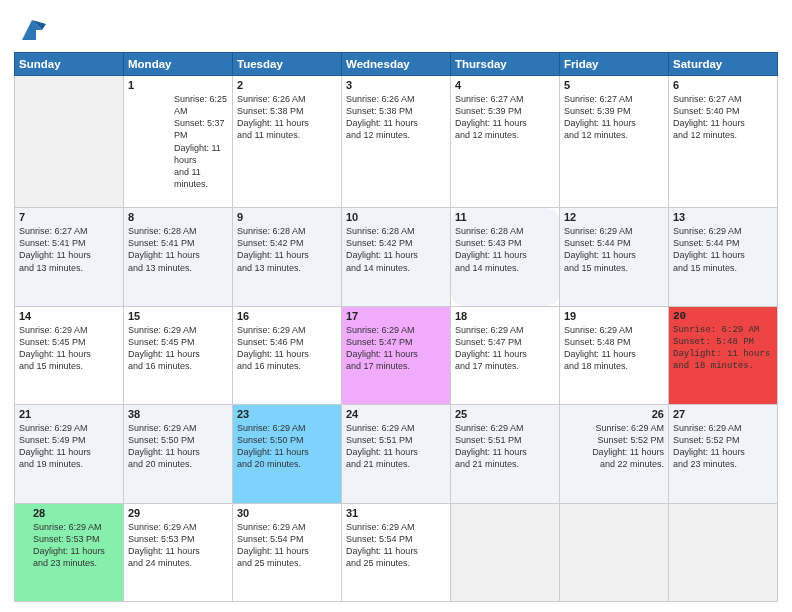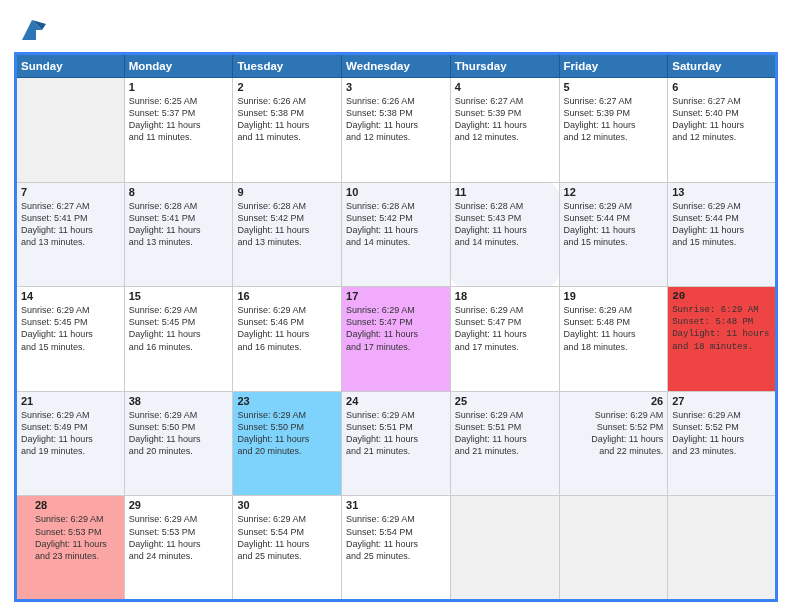--- a/index.html
+++ b/index.html
@@ -57,21 +57,21 @@
       font-weight: bold;
       color: #222;
       line-height: 1.1;
     }
     .location {
       font-size: 14px;
       color: #444;
     }
     .calendar {
       flex: 1;
-      border: 3px solid #3b82f6;
+      border: 1px solid #3b82f6;
       border-collapse: collapse;
       width: 100%;
     }
     table {
       width: 100%;
       border-collapse: collapse;
       table-layout: fixed;
     }
     thead th {
       background-color: #2e75b6;
@@ -146,21 +146,21 @@
           <th>Thursday</th>
           <th>Friday</th>
           <th>Saturday</th>
         </tr>
     </thead>
     <tbody id="calendar-body">
     <tr>
           <td class="empty"></td>
           <td style="background-color: rgb(255, 255, 255);">
             <span class="day-num">1</span>
-            <div class="day-info" style="white-space: pre-line;">Sunrise: 6:25 AM
+            <div class="day-info" style="white-space: pre-line; margin-left: 46px;">Sunrise: 6:25 AM
 Sunset: 5:37 PM
 Daylight: 11 hours
 and 11 minutes.</div>
           </td>
           <td style="background-color: rgb(255, 255, 255);">
             <span class="day-num">2</span>
             <div class="day-info" style="white-space: pre-line;">Sunrise: 6:26 AM
 Sunset: 5:38 PM
 Daylight: 11 hours
 and 11 minutes.</div>
@@ -341,21 +341,21 @@
           </td>
           <td style="background-color: rgb(240, 244, 250);">
             <span class="day-num">27</span>
             <div class="day-info" style="white-space: pre-line;">Sunrise: 6:29 AM
 Sunset: 5:52 PM
 Daylight: 11 hours
 and 23 minutes.</div>
           </td>
         </tr>
         <tr>
-          <td style="background-color: #fca5a5; padding-left: 18px;">
+          <td style="background-color: #86efac; padding-left: 18px;">
             <span class="day-num">28</span>
             <div class="day-info" style="white-space: pre-line;">Sunrise: 6:29 AM
 Sunset: 5:53 PM
 Daylight: 11 hours
 and 23 minutes.</div>
           </td>
           <td style="background-color: rgb(255, 255, 255);">
             <span class="day-num">29</span>
             <div class="day-info" style="white-space: pre-line;">Sunrise: 6:29 AM
 Sunset: 5:53 PM

